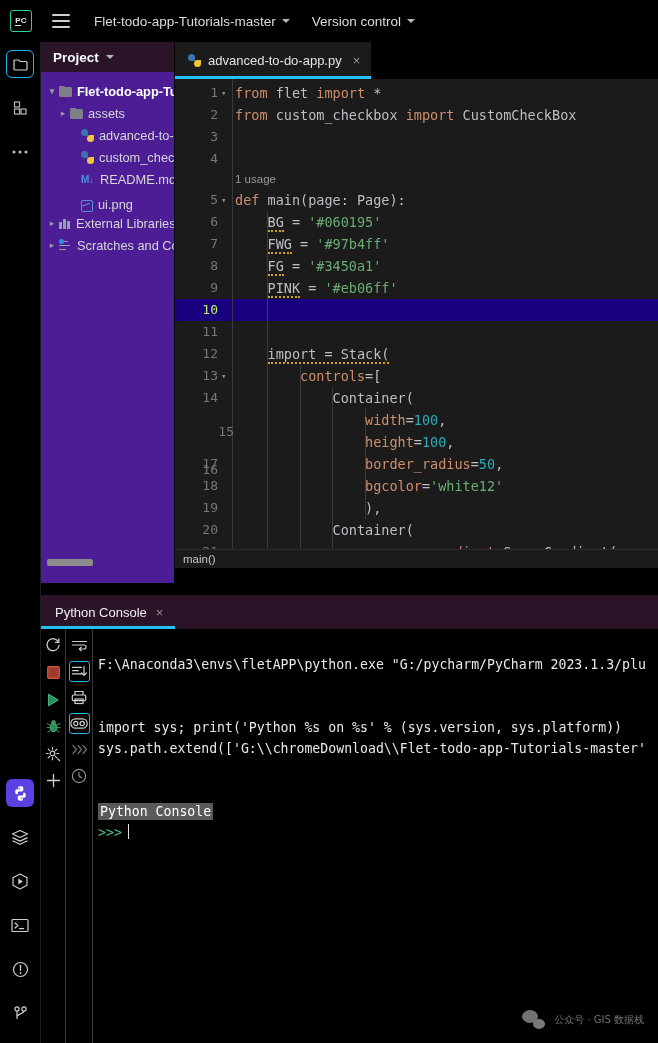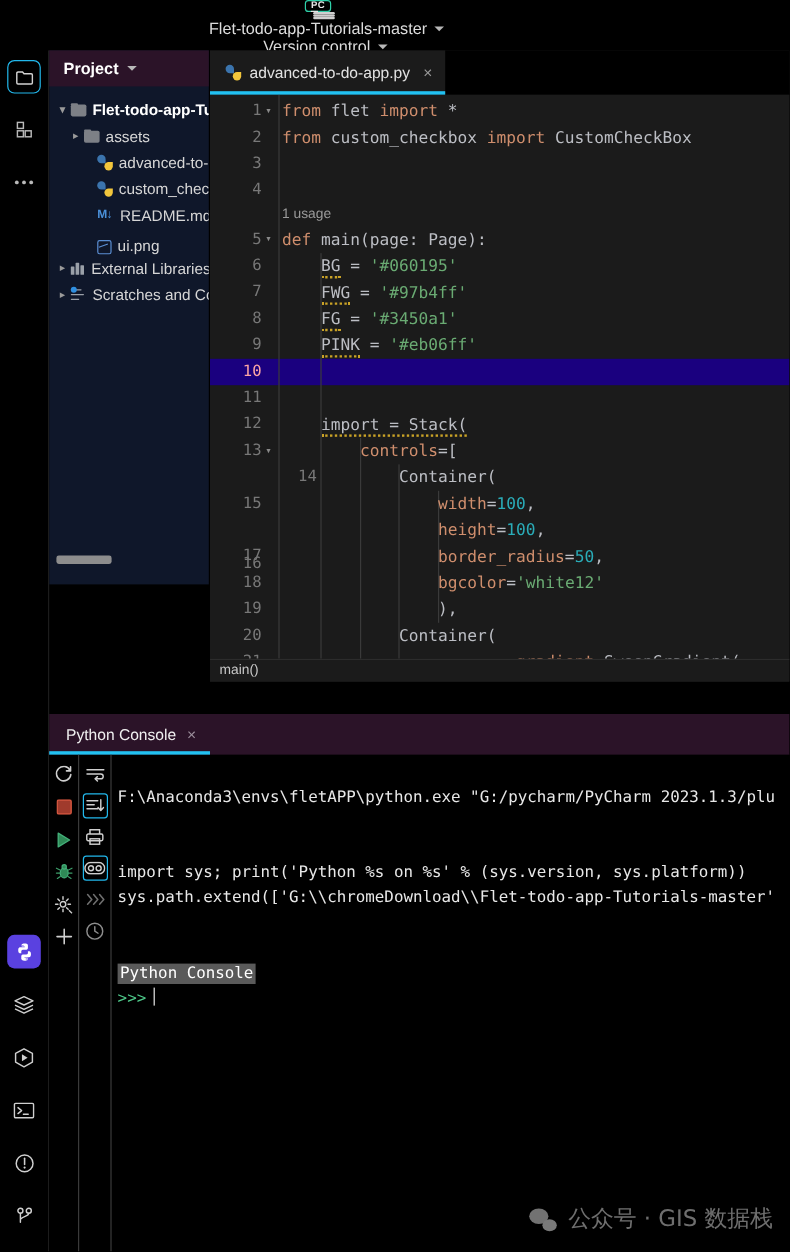--- a/index.html
+++ b/index.html
@@ -1,39 +1,39 @@
 <!DOCTYPE html>
 <html><head>
 <meta charset="utf-8">
 <style>
   html,body{margin:0;padding:0;background:#000;}
   body{width:658px;height:1043px;overflow:hidden;font-family:"Liberation Sans",sans-serif;-webkit-font-smoothing:antialiased;}
   #app{position:relative;width:658px;height:1043px;background:#000;}
 
   
-  .titlebar{position:absolute;left:0;top:0;width:520px;height:42px;background:#000;display:flex;align-items:center;flex-direction:column;}
+  .titlebar{position:absolute;left:0;top:0;width:520px;height:42px;background:#000;display:flex;align-items:center;}
   .pc-logo{width:22px;height:22px;margin-left:10px;border:1.5px solid #2ecfa8;border-radius:3px;display:flex;align-items:center;justify-content:center;box-sizing:border-box;}
   .pc-logo span{font-size:8px;color:#e6e6e6;font-weight:700;letter-spacing:.3px;line-height:8px;}
   .pc-logo .bar{position:absolute;margin-top:9px;margin-left:-6px;width:6px;height:1.5px;background:#e6e6e6;}
   .hamburger{width:18px;height:14px;margin-left:20px;display:flex;flex-direction:column;justify-content:space-between;cursor:pointer;}
   .hamburger i{display:block;height:2px;background:#cfcfcf;border-radius:1px;}
   .tb-item{display:flex;align-items:center;gap:6px;margin-left:24px;color:#dcdcdc;font-size:13.5px;cursor:pointer;}
   .tb-item.v2{margin-left:22px;}
   .chev{width:0;height:0;border-left:4px solid transparent;border-right:4px solid transparent;border-top:4.5px solid #b8b8b8;}
 
   
   .activity{position:absolute;left:0;top:42px;width:40px;height:1001px;background:#000;border-right:1px solid #1c1c1c;}
   .act-btn{width:40px;height:44px;display:flex;align-items:center;justify-content:center;cursor:pointer;}
   .act-box{width:28px;height:28px;border-radius:6px;display:flex;align-items:center;justify-content:center;box-sizing:border-box;}
   .act-box.sel-blue{border:1.5px solid #22b8ec;}
   .act-box.sel-purple{background:#5a41e0;}
   .act-bottom{position:absolute;left:0;bottom:8px;width:40px;}
 
   
-  .project{position:absolute;left:41px;top:42px;width:133px;height:445px;background:#0f172a;}
+  .project{position:absolute;left:41px;top:42px;width:133px;height:541px;background:#4c1d95;}
   .project-head{height:30px;background:#2b1328;display:flex;align-items:center;padding-left:12px;gap:7px;}
   .project-head .ttl{color:#fff;font-size:13.5px;font-weight:700;}
   .tree{padding-top:8px;}
   .tnode{height:22px;display:flex;align-items:center;white-space:nowrap;overflow:hidden;color:#d6d6d6;font-size:12.8px;cursor:pointer;}
   .tnode .arrow{width:14px;flex:0 0 14px;text-align:center;color:#9a9a9a;font-size:9px;line-height:1;}
   .tnode .ic{flex:0 0 auto;margin-right:5px;display:flex;align-items:center;}
   .tnode.bold{font-weight:700;color:#ffffff;}
   .folder-ic{width:13px;height:11px;position:relative;}
   .folder-ic:before{content:"";position:absolute;left:0;top:1px;width:13px;height:10px;background:#7d8086;border-radius:1.5px;}
   .folder-ic:after{content:"";position:absolute;left:0;top:0px;width:6px;height:2.5px;background:#7d8086;border-radius:1px;}
@@ -54,21 +54,21 @@
   
   .editor{position:absolute;left:175px;top:42px;width:483px;height:526px;background:#1b1b1b;}
   .tabs{height:37px;background:#000;display:flex;align-items:stretch;}
   .tab{display:flex;align-items:center;gap:7px;padding:0 11px 0 13px;background:#1b1b1b;position:relative;cursor:pointer;}
   .tab .tab-lbl{color:#e2e2e2;font-size:13px;}
   .tab .x{color:#9a9a9a;font-size:13px;line-height:1;margin-left:4px;cursor:pointer;}
   .tab-underline{position:absolute;left:0;bottom:0;height:3px;width:100%;background:#22c1f2;}
   .code-area{position:relative;height:470px;background:#1b1b1b;overflow:hidden;font-family:"DejaVu Sans Mono","Liberation Mono",monospace;font-size:13.5px;}
   .hl-row{position:absolute;left:0;width:483px;height:22px;background:#1a007f;}
   .ln{position:absolute;width:43px;text-align:right;color:#787878;font-size:13px;}
-  .ln.cur{color:#fca5a5;}
+  .ln.cur{color:#bef264;}
   .fold{position:absolute;left:46px;color:#8a8a8a;font-size:9px;}
   .vline{position:absolute;width:1px;background:#3a3a3a;}
   .codeline{position:absolute;left:60px;white-space:pre;line-height:22px;}
   .usage{position:absolute;left:60px;color:#9a9a9a;font-size:11.5px;font-family:"Liberation Sans",sans-serif;}
   .k{color:#cf8e6d;}        
   .s{color:#6aab73;}        
   .n{color:#2aacb8;}        
   .p{color:#bcbec4;}
   .squig{border-bottom:2px dotted #c9a227;padding-bottom:0px;}
   .breadcrumb{position:absolute;left:0;bottom:0;width:483px;height:19px;background:#1b1b1b;border-top:1px solid #2c2c2c;display:flex;align-items:center;padding-left:8px;box-sizing:border-box;}
@@ -87,21 +87,21 @@
   .cbtn{width:21px;height:21px;display:flex;align-items:center;justify-content:center;cursor:pointer;border-radius:3px;box-sizing:border-box;}
   .cbtn.act{border:1.3px solid #22b8ec;}
   .cout{flex:1;padding:4px 0 0 5px;font-family:"DejaVu Sans Mono","Liberation Mono",monospace;font-size:13.2px;color:#e8e8e8;white-space:pre;overflow:hidden;line-height:21px;}
   .cout .blank{height:21px;}
   .chip{background:#5a5a5a;color:#fff;padding:1px 2px;}
   .prompt{color:#4ec98a;}
   .caret{display:inline-block;width:1.5px;height:15px;background:#e8e8e8;vertical-align:-2px;margin-left:6px;}
 
   
   .watermark{position:absolute;right:14px;bottom:14px;display:flex;align-items:center;gap:9px;opacity:.55;}
-  .wm-txt{color:#c9c9c9;font-size:19px;font-family:"DejaVu Sans",sans-serif;}
+  .wm-txt{color:#c9c9c9;font-size:10px;font-family:"DejaVu Sans",sans-serif;}
   .wechat{width:23px;height:19px;position:relative;}
   .wechat .big{position:absolute;left:0;top:0;width:16px;height:13px;background:#cfcfcf;border-radius:50%;}
   .wechat .sml{position:absolute;right:0;bottom:0;width:12px;height:10px;background:#dcdcdc;border-radius:50%;}
 </style>
 </head>
 <body>
 
 <div id="app">
 
   <div class="titlebar">
@@ -331,23 +331,23 @@
         <div class="codeline" style="top: 198px;"><span class="p">    </span><span class="p squig">PINK</span><span class="p"> = </span><span class="s">'#eb06ff'</span></div>
         <div class="ln cur" style="top: 223px;">10</div>
         <div class="codeline" style="top: 220px;"></div>
         <div class="ln" style="top: 245px;">11</div>
         <div class="codeline" style="top: 242px;"></div>
         <div class="ln" style="top: 267px;">12</div>
         <div class="codeline" style="top: 264px;"><span class="p">    </span><span class="p squig">import = Stack(</span></div>
         <div class="ln" style="top: 289px;">13</div>
         <div class="fold" style="top: 292px;">▾</div>
         <div class="codeline" style="top: 286px;"><span class="p">        </span><span class="k">controls</span><span class="p">=[</span></div>
-        <div class="ln" style="top: 311px; padding-left: 46px;">14</div>
+        <div class="ln" style="top: 311px;">14</div>
         <div class="codeline" style="top: 308px;"><span class="p">            Container(</span></div>
-        <div class="ln" style="top: 333px;">15</div>
+        <div class="ln" style="top: 345px; padding-left: 16px;">15</div>
         <div class="codeline" style="top: 330px;"><span class="p">                </span><span class="k">width</span><span class="p">=</span><span class="n">100</span><span class="p">,</span></div>
         <div class="ln" style="top: 355px; margin-top: 28px;">16</div>
         <div class="codeline" style="top: 352px;"><span class="p">                </span><span class="k">height</span><span class="p">=</span><span class="n">100</span><span class="p">,</span></div>
         <div class="ln" style="top: 377px;">17</div>
         <div class="codeline" style="top: 374px;"><span class="p">                </span><span class="k">border_radius</span><span class="p">=</span><span class="n">50</span><span class="p">,</span></div>
         <div class="ln" style="top: 399px;">18</div>
         <div class="codeline" style="top: 396px; text-align: right;"><span class="p">                </span><span class="k">bgcolor</span><span class="p">=</span><span class="s">'white12'</span></div>
         <div class="ln" style="top: 421px;">19</div>
         <div class="codeline" style="top: 418px;"><span class="p">                ),</span></div>
         <div class="ln" style="top: 443px;">20</div>

